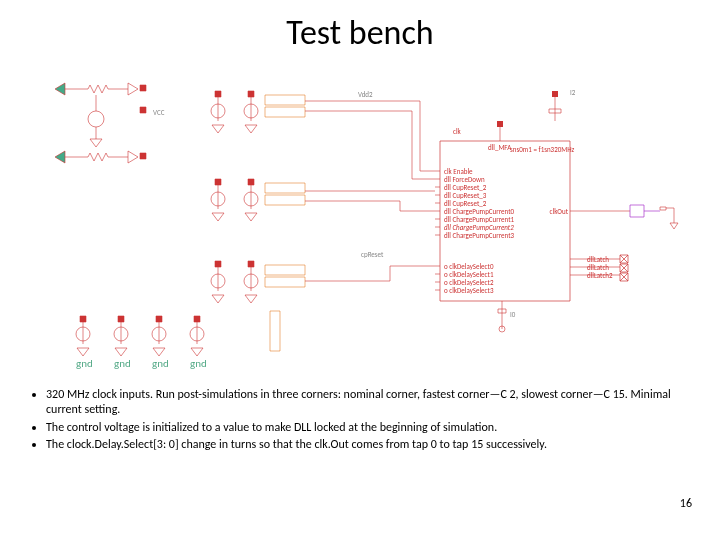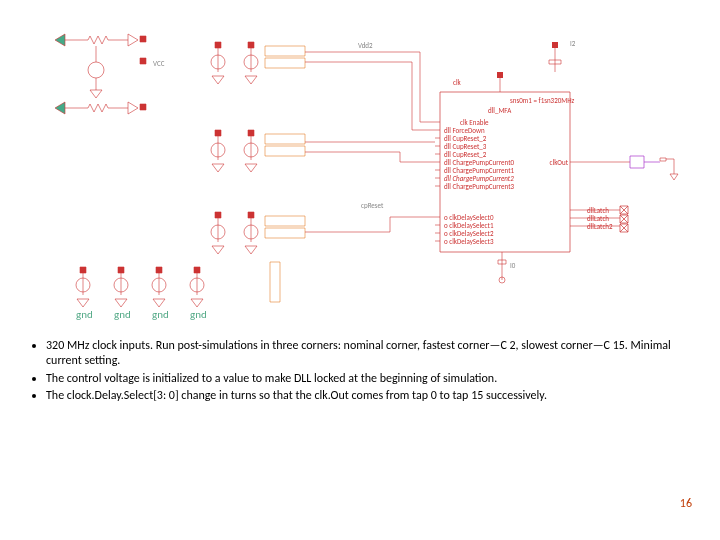--- a/index.html
+++ b/index.html
@@ -5,28 +5,29 @@
   * { margin: 0; padding: 0; box-sizing: border-box; }
   html, body { width: 720px; height: 540px; background: #fff; font-family: "Calibri", Arial, sans-serif; color: #000; }
   .slide { width: 720px; height: 540px; position: relative; padding: 12px 28px 8px 28px; }
   .title { font-size: 34px; font-weight: 400; text-align: center; margin-bottom: 8px; }
   .diagram { width: 640px; height: 312px; margin: 0 auto 14px auto; position: relative; }
   .lbl { position: absolute; font-size: 7px; color: #c33; line-height: 1; white-space: nowrap; }
   .lblg { position: absolute; font-size: 11px; color: #5a8; line-height: 1; white-space: nowrap; }
   .lblk { position: absolute; font-size: 7px; color: #888; line-height: 1; }
   .bullets { font-size: 12px; line-height: 1.28; padding-left: 18px; }
   .bullets li { margin-bottom: 2px; }
-  .pagenum { position: absolute; right: 28px; bottom: 30px; font-size: 12px; color: #c2410c; }
+  .pagenum { position: absolute; right: 28px; bottom: 30px; font-size: 12px; color: #000000; }
   svg { position:absolute; top:0; left:0; }
   .diagram line, .diagram rect, .diagram circle, .diagram polyline, .diagram polygon { vector-effect: non-scaling-stroke; }
 </style>
 </head>
 <body>
 
 <div class="slide">
+  <div class="title">Test bench</div>
 
   <div class="diagram">
     <svg width="640" height="312" viewBox="0 0 640 312">
 
       <rect x="400" y="80" width="130" height="160" fill="none" stroke="#c33" stroke-width="0.7"></rect>
 
       <g stroke="#c33" stroke-width="0.6">
         <line x1="395" y1="110" x2="400" y2="110"></line>
         <line x1="395" y1="118" x2="400" y2="118"></line>
         <line x1="395" y1="126" x2="400" y2="126"></line>
@@ -200,23 +201,23 @@
         <g transform="translate(154,255)">
           <rect x="0" y="0" width="6" height="6" fill="#c33"></rect>
           <line x1="3" y1="6" x2="3" y2="28"></line>
           <circle cx="3" cy="18" r="7"></circle>
           <polygon points="-3,32 9,32 3,40"></polygon>
         </g>
       </g>
     </svg>
 
     <span class="lbl" style="left:470px; top:85px;">sns0m1 = f1sn320MHz</span>
-    <span class="lbl" style="left:448px; top:95px;">dll_MFA</span>
-
-    <span class="lbl" style="left:420px; top:107px;">clk Enable</span>
+    <span class="lbl" style="left:448px; top:83px;">dll_MFA</span>
+
+    <span class="lbl" style="left:404px; top:107px;">clk Enable</span>
     <span class="lbl" style="left:404px; top:115px;">dll ForceDown</span>
     <span class="lbl" style="left:404px; top:123px;">dll CupReset_2</span>
     <span class="lbl" style="left:404px; top:131px;">dll CupReset_3</span>
     <span class="lbl" style="left:404px; top:139px;">dll CupReset_2</span>
     <span class="lbl" style="left:404px; top:147px;">dll ChargePumpCurrent0</span>
     <span class="lbl" style="left:404px; top:155px;">dll ChargePumpCurrent1</span>
     <span class="lbl" style="left:404px; top:163px;font-style:italic;">dll ChargePumpCurrent2</span>
     <span class="lbl" style="left:404px; top:171px;">dll ChargePumpCurrent3</span>
 
     <span class="lbl" style="left:404px; top:202px;">o clkDelaySelect0</span>

